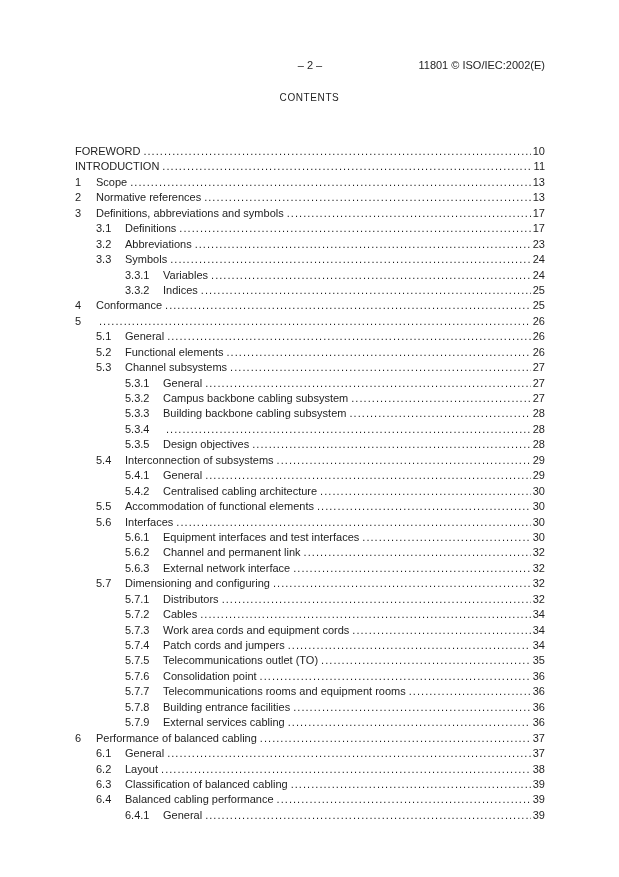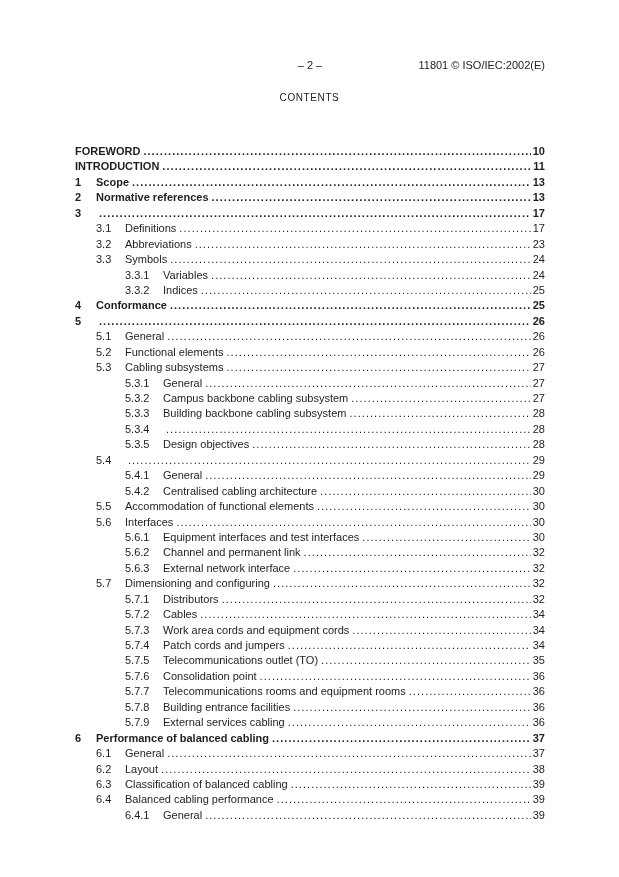--- a/index.html
+++ b/index.html
@@ -28,21 +28,21 @@
   .toc {
     position:absolute; top:144px; left:75px; width:470px;
     font-size:11px;
   }
   .row {
     display:flex; align-items:baseline;
     height:15.44px; line-height:15.44px;
     white-space:nowrap;
   }
   .row .num  { flex:0 0 auto; }
-  .row.lvl0  { padding-left:0;font-weight:bold; }
+  .row.lvl0  { padding-left:0; }
   .row.lvl0 .num { width:21px; }
   .row.lvl1  { padding-left:21px; }
   .row.lvl1 .num { width:29px; }
   .row.lvl2  { padding-left:50px; }
   .row.lvl2 .num { width:38px; }
   .row .ttl  { flex:0 0 auto; }
   .row .dots {
     flex:1 1 auto; overflow:hidden;
     margin-left:3px; margin-right:1px;
     letter-spacing:1.05px;
@@ -81,20 +81,21 @@
       <span class="pg">13</span>
     </div>
       <div class="row lvl0">
       <span class="num">2</span>
       <span class="ttl">Normative references</span>
       <span class="dots">............................................................................................................................................................................................................................................................................................................</span>
       <span class="pg">13</span>
     </div>
       <div class="row lvl0">
       <span class="num">3</span>
+      <span class="ttl">Definitions, abbreviations and symbols</span>
       <span class="dots">............................................................................................................................................................................................................................................................................................................</span>
       <span class="pg">17</span>
     </div>
       <div class="row lvl1">
       <span class="num">3.1</span>
       <span class="ttl">Definitions</span>
       <span class="dots">............................................................................................................................................................................................................................................................................................................</span>
       <span class="pg">17</span>
     </div>
       <div class="row lvl1">
@@ -139,21 +140,21 @@
       <span class="pg">26</span>
     </div>
       <div class="row lvl1">
       <span class="num">5.2</span>
       <span class="ttl">Functional elements</span>
       <span class="dots">............................................................................................................................................................................................................................................................................................................</span>
       <span class="pg">26</span>
     </div>
       <div class="row lvl1">
       <span class="num">5.3</span>
-      <span class="ttl">Cabling subsystems</span>
+      <span class="ttl">Channel subsystems</span>
       <span class="dots">............................................................................................................................................................................................................................................................................................................</span>
       <span class="pg">27</span>
     </div>
       <div class="row lvl2">
       <span class="num">5.3.1</span>
       <span class="ttl">General</span>
       <span class="dots">............................................................................................................................................................................................................................................................................................................</span>
       <span class="pg">27</span>
     </div>
       <div class="row lvl2">
@@ -174,20 +175,21 @@
       <span class="pg">28</span>
     </div>
       <div class="row lvl2">
       <span class="num">5.3.5</span>
       <span class="ttl">Design objectives</span>
       <span class="dots">............................................................................................................................................................................................................................................................................................................</span>
       <span class="pg">28</span>
     </div>
       <div class="row lvl1">
       <span class="num">5.4</span>
+      <span class="ttl">Interconnection of subsystems</span>
       <span class="dots">............................................................................................................................................................................................................................................................................................................</span>
       <span class="pg">29</span>
     </div>
       <div class="row lvl2">
       <span class="num">5.4.1</span>
       <span class="ttl">General</span>
       <span class="dots">............................................................................................................................................................................................................................................................................................................</span>
       <span class="pg">29</span>
     </div>
       <div class="row lvl2">

